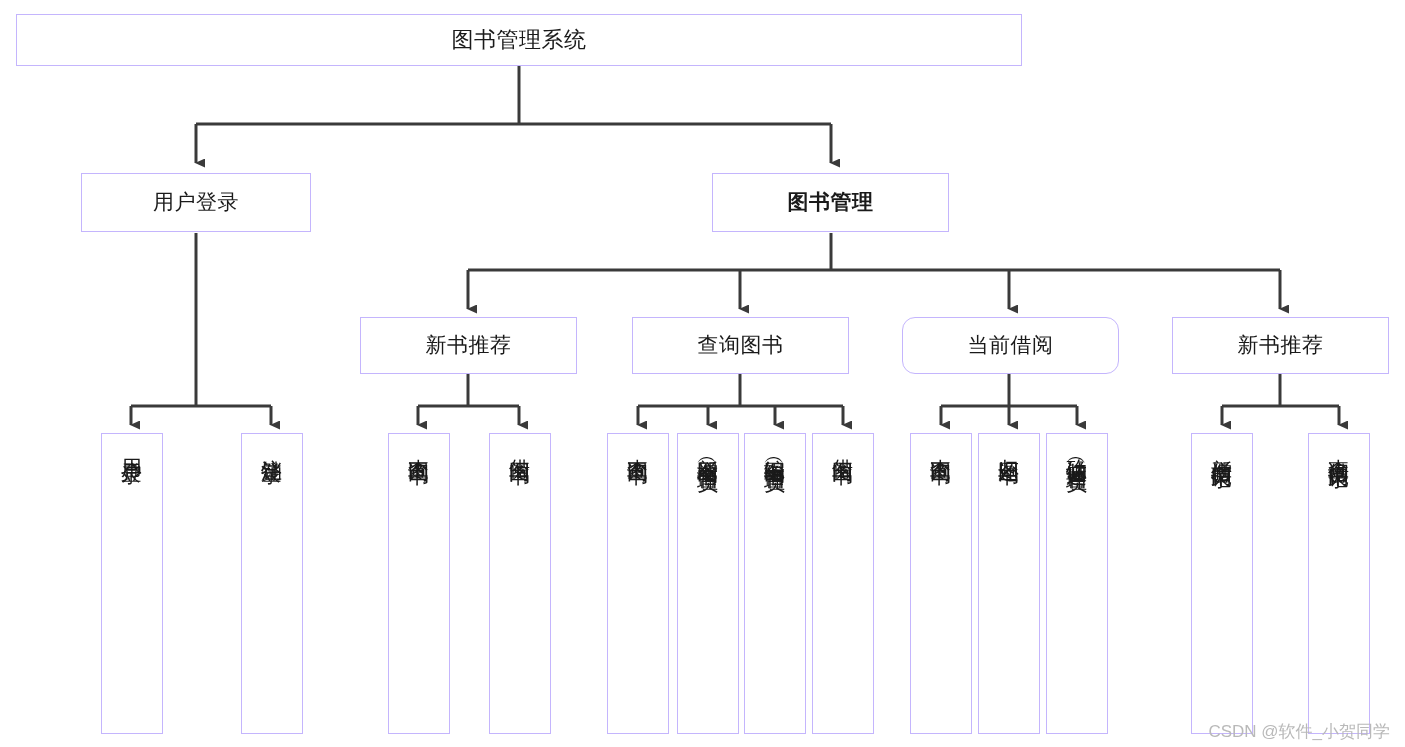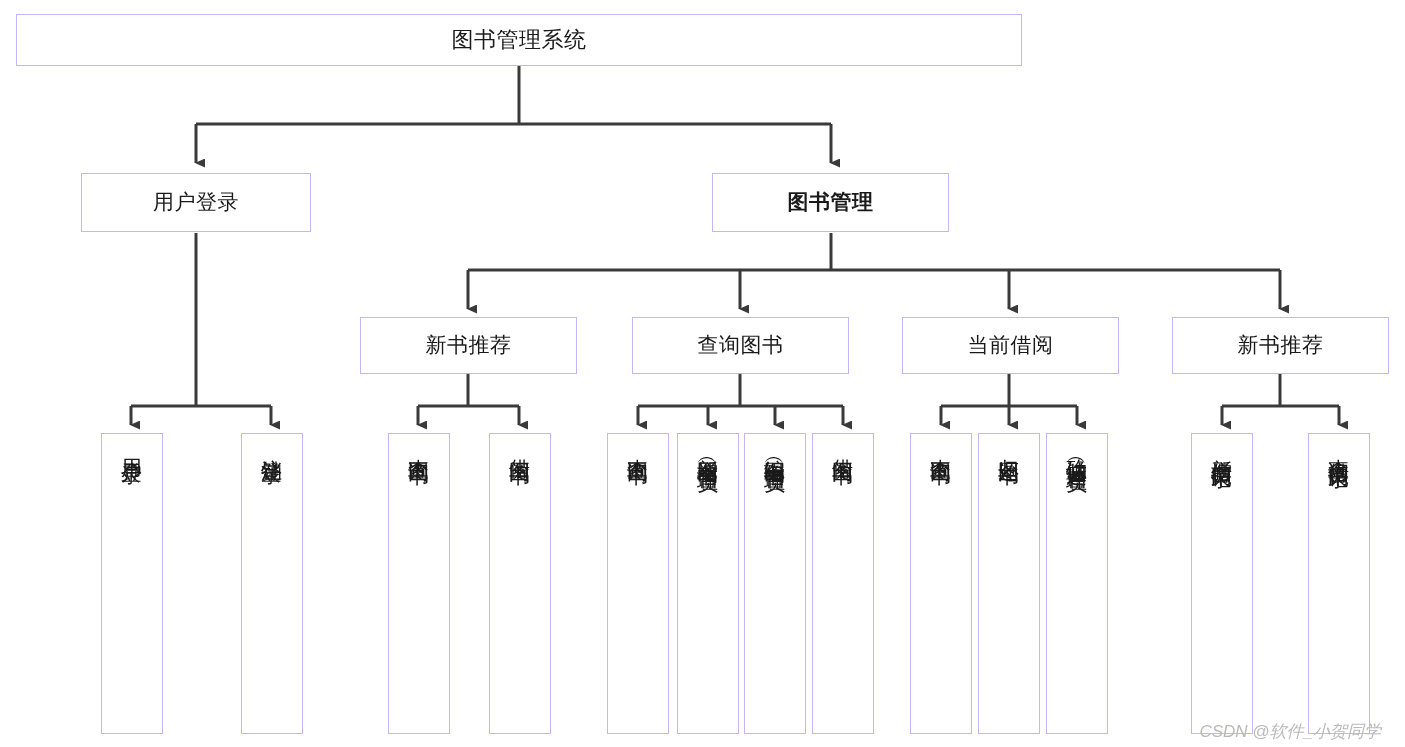--- a/index.html
+++ b/index.html
@@ -58,27 +58,26 @@
     writing-mode: vertical-rl;
     text-orientation: upright;
     font-size: 21px;
     letter-spacing: 2px;
     line-height: 1;
     height: auto;
     max-height: 100%;
   }
   .watermark {
     position: absolute;
-    right: 24px;
+    right: 15px;
     bottom: 4px;
     font-size: 17px;
     color: #b9b9b9;
     white-space: nowrap;
     user-select: none;
-    font-style: italic;
   }
 </style>
 </head>
 <body>
 
 <div id="diagram-root">
 
   <svg id="connector-layer" viewBox="0 0 1405 747" xmlns="http://www.w3.org/2000/svg">
     <defs>
       <marker id="arrowhead" markerWidth="9" markerHeight="10" refX="4.5" refY="9" orient="auto" markerUnits="userSpaceOnUse">
@@ -139,21 +138,21 @@
   <div class="node horizontal" style="left:712px; top:173px; width:237px; height:59px;font-weight:bold;">
     <span class="node-label">图书管理</span>
   </div>
 
   <div class="node horizontal" style="left:360px; top:317px; width:217px; height:57px;">
     <span class="node-label">新书推荐</span>
   </div>
   <div class="node horizontal" style="left:632px; top:317px; width:217px; height:57px;">
     <span class="node-label">查询图书</span>
   </div>
-  <div class="node horizontal" style="left:902px; top:317px; width:217px; height:57px;">
+  <div class="node horizontal" style="left:902px; top:317px; width:217px; height:57px;border-radius:13px;">
     <span class="node-label">当前借阅</span>
   </div>
   <div class="node horizontal" style="left:1172px; top:317px; width:217px; height:57px;">
     <span class="node-label">新书推荐</span>
   </div>
 
   <div class="node vertical" style="left:101px; top:433px; width:62px; height:301px;">
     <span class="node-label">用户登录</span>
   </div>
   <div class="node vertical" style="left:241px; top:433px; width:62px; height:301px;">

